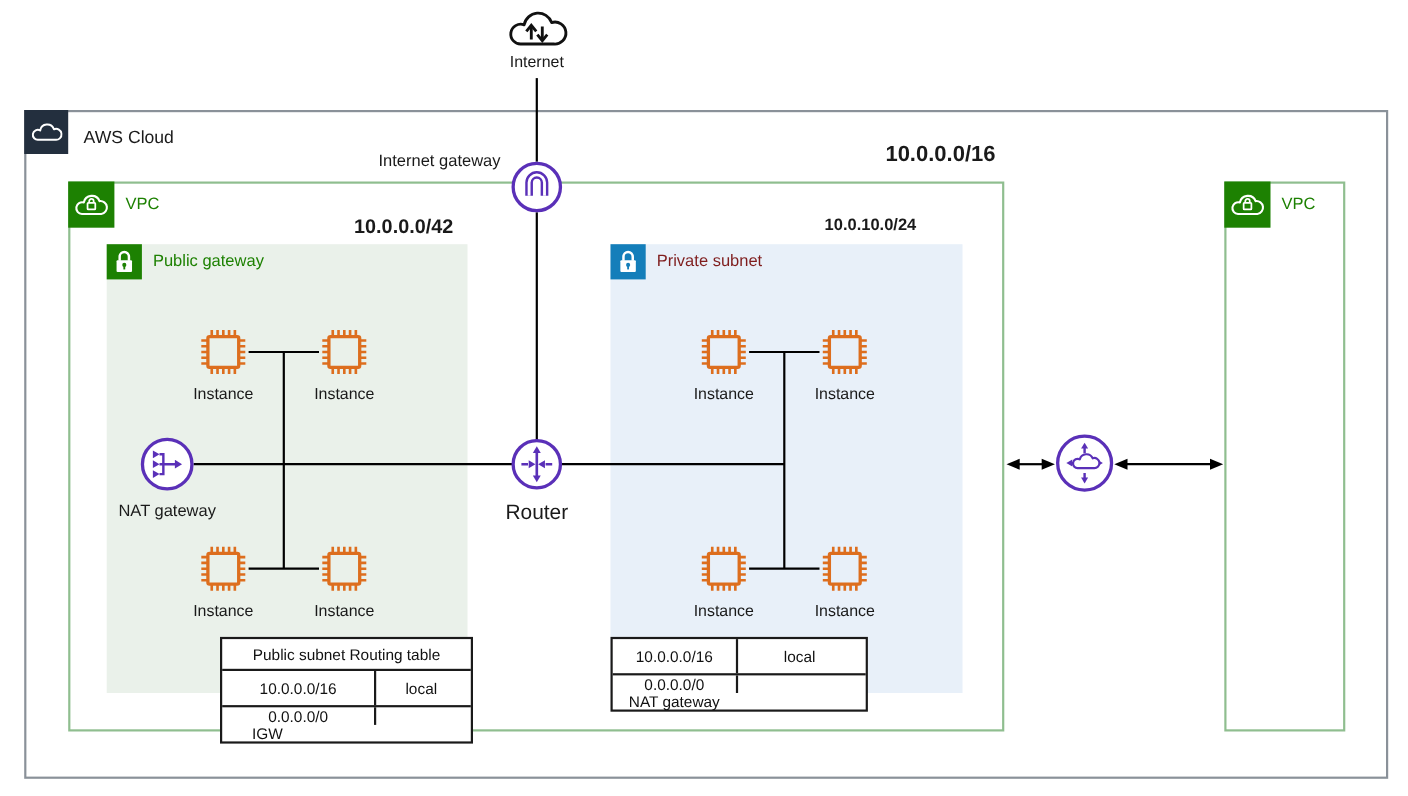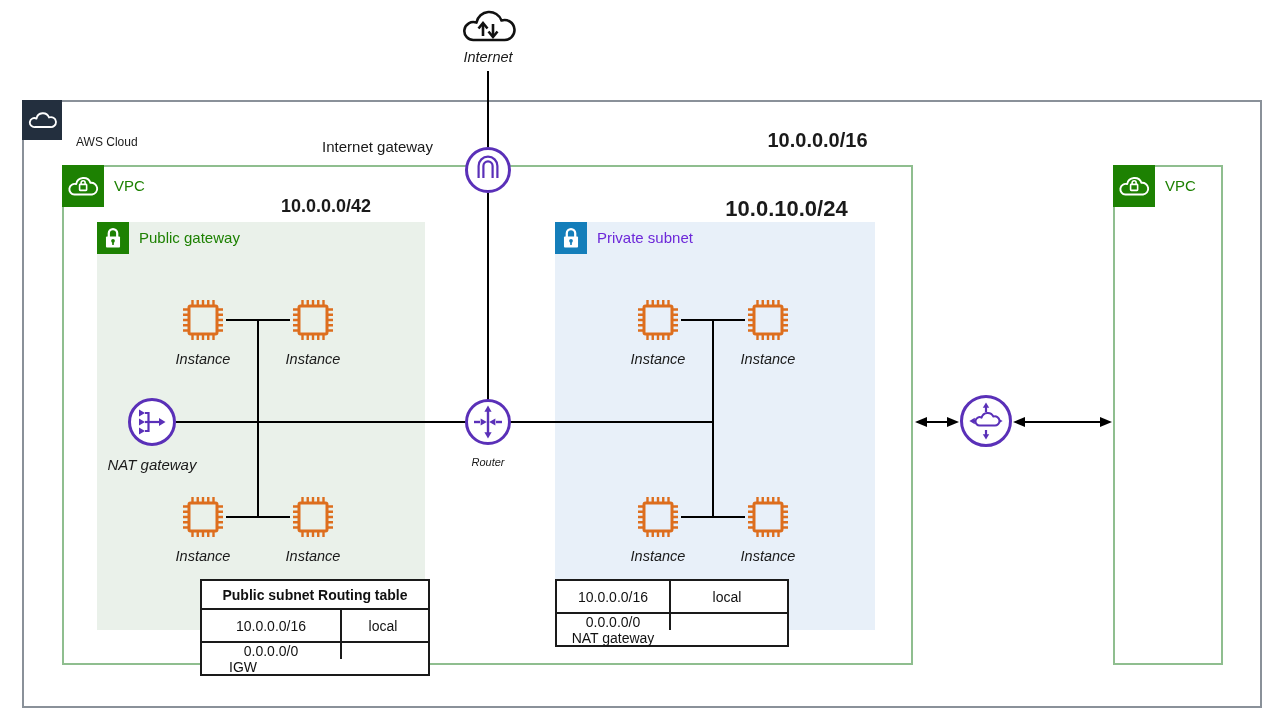--- a/index.html
+++ b/index.html
@@ -16,30 +16,30 @@
   #private-bg{left:555px;top:222px;width:320px;height:408px;background:#E8F0F9;}
   
   #wires{left:0;top:0;width:1280px;height:724px;z-index:2;pointer-events:none;}
   
   .sq-icon{z-index:3;display:flex;align-items:center;justify-content:center;}
   .pcircle{z-index:3;background:#fff;border:3px solid #5A30B8;border-radius:50%;
            display:flex;align-items:center;justify-content:center;}
   .chip{z-index:3;}
   
   .lbl{position:absolute;z-index:4;color:#1a1a1a;white-space:nowrap;}
-  .ctr{text-align:center;white-space:normal;font-style:italic;}
-  .rgt{text-align:center;}
+  .ctr{text-align:center;white-space:normal;}
+  .rgt{text-align:right;}
   .green{color:#1D8102;}
-  .blue{color:#6d28d9;}
+  .blue{color:#7f1d1d;}
   .bold{font-weight:bold;}
   
   .rt{position:absolute;z-index:5;background:#fff;border:2px solid #1a1a1a;
       font-size:14px;color:#111;}
   .rt-title{height:27px;border-bottom:2px solid #1a1a1a;display:flex;
-            align-items:center;justify-content:center;font-weight:bold;}
+            align-items:center;justify-content:center;}
   .rt-row{display:flex;height:31px;border-bottom:2px solid #1a1a1a;}
   .rt-row:last-child{border-bottom:none;flex-direction:column;}
   .rt-c{display:flex;align-items:center;justify-content:center;box-sizing:border-box;}
   .rt-c1{border-right:2px solid #1a1a1a;}
   #rt-public .rt-c1{width:140px;}
   #rt-public .rt-c2{width:82px;}
   #rt-private .rt-c1{width:114px;}
   #rt-private .rt-c2{width:112px;}
 </style>
 </head>
@@ -112,21 +112,21 @@
         <path d="M 30.5 27.5 L 35 33 L 39.5 27.5"></path>
     </g>
   </svg>
   <div class="lbl ctr" style="left:448px;top:49px;width:80px;font-size:14.5px">Internet</div>
 
   <div class="abs sq-icon" style="left:22px;top:100px;width:40px;height:40px;background:#232F3E">
     <svg width="30" height="22">
         <use href="#sym-cloud"></use>
       </svg>
   </div>
-  <div class="lbl" style="left:76px;top:135px;font-size:12px">AWS Cloud</div>
+  <div class="lbl" style="left:76px;top:117px;font-size:16px">AWS Cloud</div>
   <div class="lbl bold rgt" style="left:730px;top:129px;width:175px;font-size:20px">10.0.0.0/16</div>
 
   <div class="abs sq-icon" style="left:62px;top:165px;width:42px;height:42px;background:#1D8102">
     <svg width="32" height="26" viewBox="0 0 30 24">
         <use href="#sym-vpc-cloud"></use>
       </svg>
   </div>
   <div class="lbl green" style="left:114px;top:177px;font-size:15px">VPC</div>
 
   <div class="abs sq-icon" style="left:1113px;top:165px;width:42px;height:42px;background:#1D8102">
@@ -145,21 +145,21 @@
   </div>
 
   <div class="lbl bold rgt" style="left:240px;top:196px;width:172px;font-size:18px">10.0.0.0/42</div>
   <div class="abs sq-icon" style="left:97px;top:222px;width:32px;height:32px;background:#1D8102;--hole:#1D8102">
     <svg width="30" height="30" viewBox="0 0 32 32">
         <use href="#sym-padlock"></use>
       </svg>
   </div>
   <div class="lbl green" style="left:139px;top:229px;font-size:15px">Public gateway</div>
 
-  <div class="lbl bold rgt" style="left:700px;top:196px;width:173px;font-size:22px">10.0.10.0/24</div>
+  <div class="lbl bold rgt" style="left:660px;top:196px;width:173px;font-size:15px">10.0.10.0/24</div>
   <div class="abs sq-icon" style="left:555px;top:222px;width:32px;height:32px;background:#147EBA;--hole:#147EBA">
     <svg width="30" height="30" viewBox="0 0 32 32">
         <use href="#sym-padlock"></use>
       </svg>
   </div>
   <div class="lbl blue" style="left:597px;top:229px;font-size:15px">Private subnet</div>
 
   <svg class="abs chip" style="left:180px;top:297px" width="46" height="46">
       <use href="#sym-chip"></use>
     </svg>
@@ -218,21 +218,21 @@
           <line x1="34" y1="20" x2="28" y2="20"></line>
         </g>
       <g fill="#5A30B8">
         <polygon points="16.4,9.8 20,3.6 23.6,9.8"></polygon>
           <polygon points="16.4,30.2 20,36.4 23.6,30.2"></polygon>
         <polygon points="12.6,16.4 18.8,20 12.6,23.6"></polygon>
           <polygon points="27.4,16.4 21.2,20 27.4,23.6"></polygon>
       </g>
     </svg>
   </div>
-  <div class="lbl ctr" style="left:448px;top:456px;width:80px;font-size:11px">Router</div>
+  <div class="lbl ctr" style="left:448px;top:456px;width:80px;font-size:19px">Router</div>
 
   <div class="abs pcircle" style="left:960px;top:395px;width:52px;height:52px">
     <svg width="44" height="44" viewBox="0 0 44 44">
       <g stroke="#5A30B8" stroke-width="2.2">
         <line x1="22" y1="13" x2="22" y2="8"></line>
           <line x1="22" y1="31" x2="22" y2="36"></line>
         <line x1="14" y1="22" x2="10" y2="22"></line>
           <line x1="30" y1="22" x2="34" y2="22"></line>
       </g>
       <g fill="#5A30B8">

